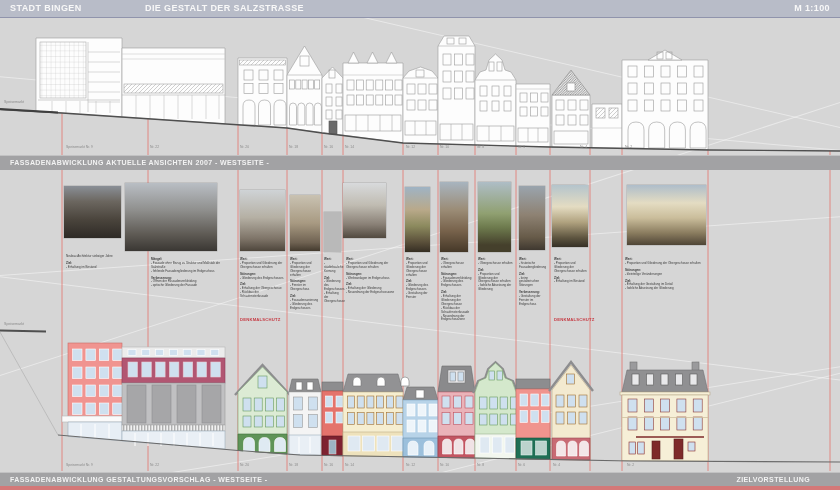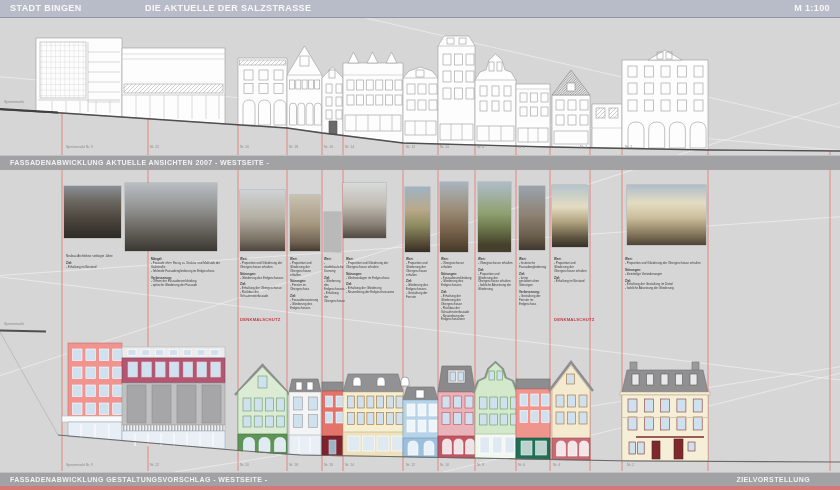--- a/index.html
+++ b/index.html
@@ -533,21 +533,21 @@
       </g>
     <g id="g-ground-bottom">
         <polyline points="0,332 58,435" fill="none" stroke="#ababab" stroke-width="0.6"></polyline>
         <polyline points="58,435 238,450.5 300,455 475,458 630,461 840,462" fill="none" stroke="#6a6a6a" stroke-width="1.1"></polyline>
         <polyline points="0,330.5 46,331.5" fill="none" stroke="#4f4f4f" stroke-width="2"></polyline>
       </g>
   </svg>
 
   <div class="hdr">
     <span style="left:10px">STADT BINGEN</span>
-    <span style="left:145px">DIE AKTUELLE DER SALZSTRASSE</span>
+    <span style="left:145px">DIE GESTALT DER SALZSTRASSE</span>
     <span style="right:10px">M 1:100</span>
   </div>
 
   <div id="strip-current" class="strip">
     <span style="left:10px">FASSADENABWICKLUNG AKTUELLE ANSICHTEN 2007  - WESTSEITE -</span>
   </div>
 
   <div id="strip-proposal" class="strip">
     <span style="left:10px">FASSADENABWICKLUNG GESTALTUNGSVORSCHLAG  - WESTSEITE -</span>
     <span style="right:30px">ZIELVORSTELLUNG</span>

